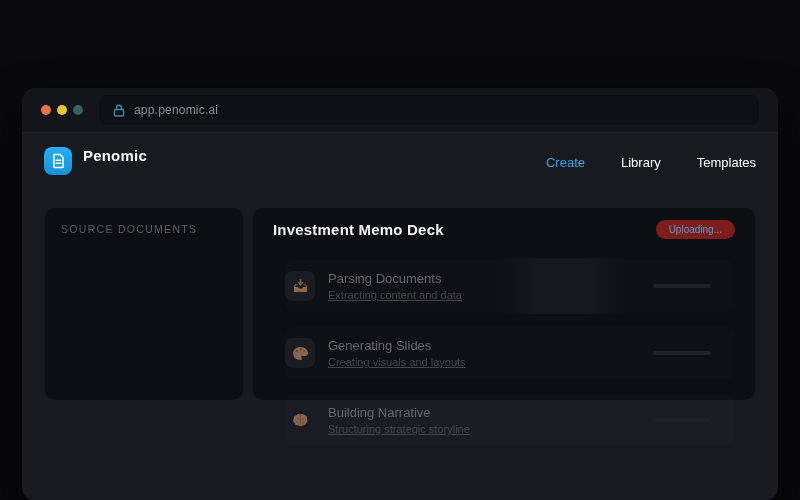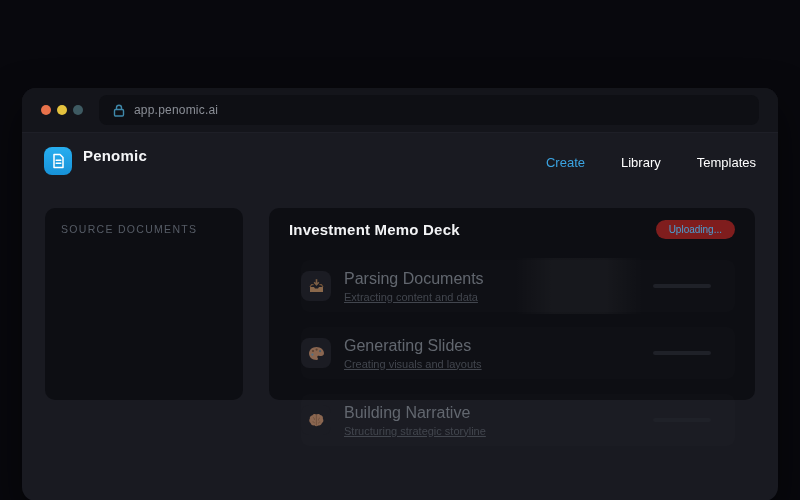--- a/index.html
+++ b/index.html
@@ -25,37 +25,37 @@
   .app-header { display:flex; padding:14px 22px 0 22px; height:44px; }
   .logo { width:28px; height:28px; border-radius:8px;
           background:linear-gradient(180deg,#27aef0,#1792d8);
           display:flex; align-items:center; justify-content:center; }
   .brand { margin-left:11px; font-size:15px; font-weight:bold; color:#f4f5f7; letter-spacing:.2px; }
   .nav { margin-left:auto; display:flex; gap:36px; align-items:center; }
   .nav-item { font-size:13px; color:#ffffff; cursor:pointer; }
   .nav-item.active { color:#3ba4e2; }
 
   
-  .panels { display:flex; gap:26px; margin:31px 23px 0 23px; height:192px;border-radius:25px; }
+  .panels { display:flex; gap:10px; margin:31px 23px 0 23px; height:192px;border-radius:25px; }
   .sidebar { width:198px; background:#0d0e13; border-radius:10px; padding:15px 16px; }
   .sidebar-title { font-size:10.5px; letter-spacing:1.3px; color:#565c66; }
 
   .main-panel { flex:1; background:#0d0e13; border-radius:10px; padding:12px 20px; }
   .main-head { display:flex; align-items:center; justify-content:space-between; }
   .main-title { font-size:15px; font-weight:bold; color:#f2f3f5; letter-spacing:.2px; }
   .badge { background:#7f1d1d; color:#4aa0d4; font-size:10px; padding:4px 13px;
            border-radius:999px; }
 
   .steps { margin-top:21px; }
   .step { position:relative; display:flex; align-items:center; height:52px; margin:0 0 15px 12px;
           border-radius:8px; background:rgba(255,255,255,0.012); }
   .step-icon { width:30px; height:30px; min-width:30px; border-radius:8px; background:#1b1c23;
                display:flex; align-items:center; justify-content:center; }
   .step-text { margin-left:13px; }
-  .step-title { font-size:16px; color:#62676f; }
+  .step-title { font-size:13px; color:#62676f; }
   .step-sub { font-size:11px; color:#42464e; margin-top:3px;text-decoration:underline; }
   .progress-line { margin-left:auto; margin-right:24px; width:58px; height:4px;
                    border-radius:2px; background:#1f2128; }
   .shimmer { position:absolute; left:214px; top:-2px; width:128px; height:56px;
              background:linear-gradient(90deg, rgba(255,255,255,0) 0%, rgba(255,255,255,0.035) 30%, rgba(255,255,255,0.035) 70%, rgba(255,255,255,0) 100%);
              pointer-events:none; }
 </style>
 </head>
 <body>
 

